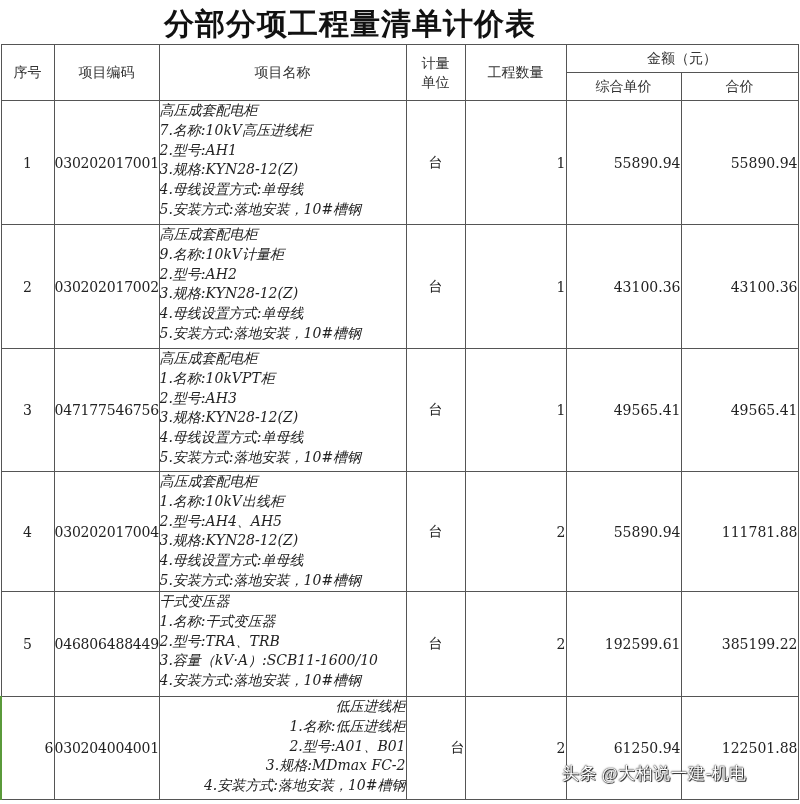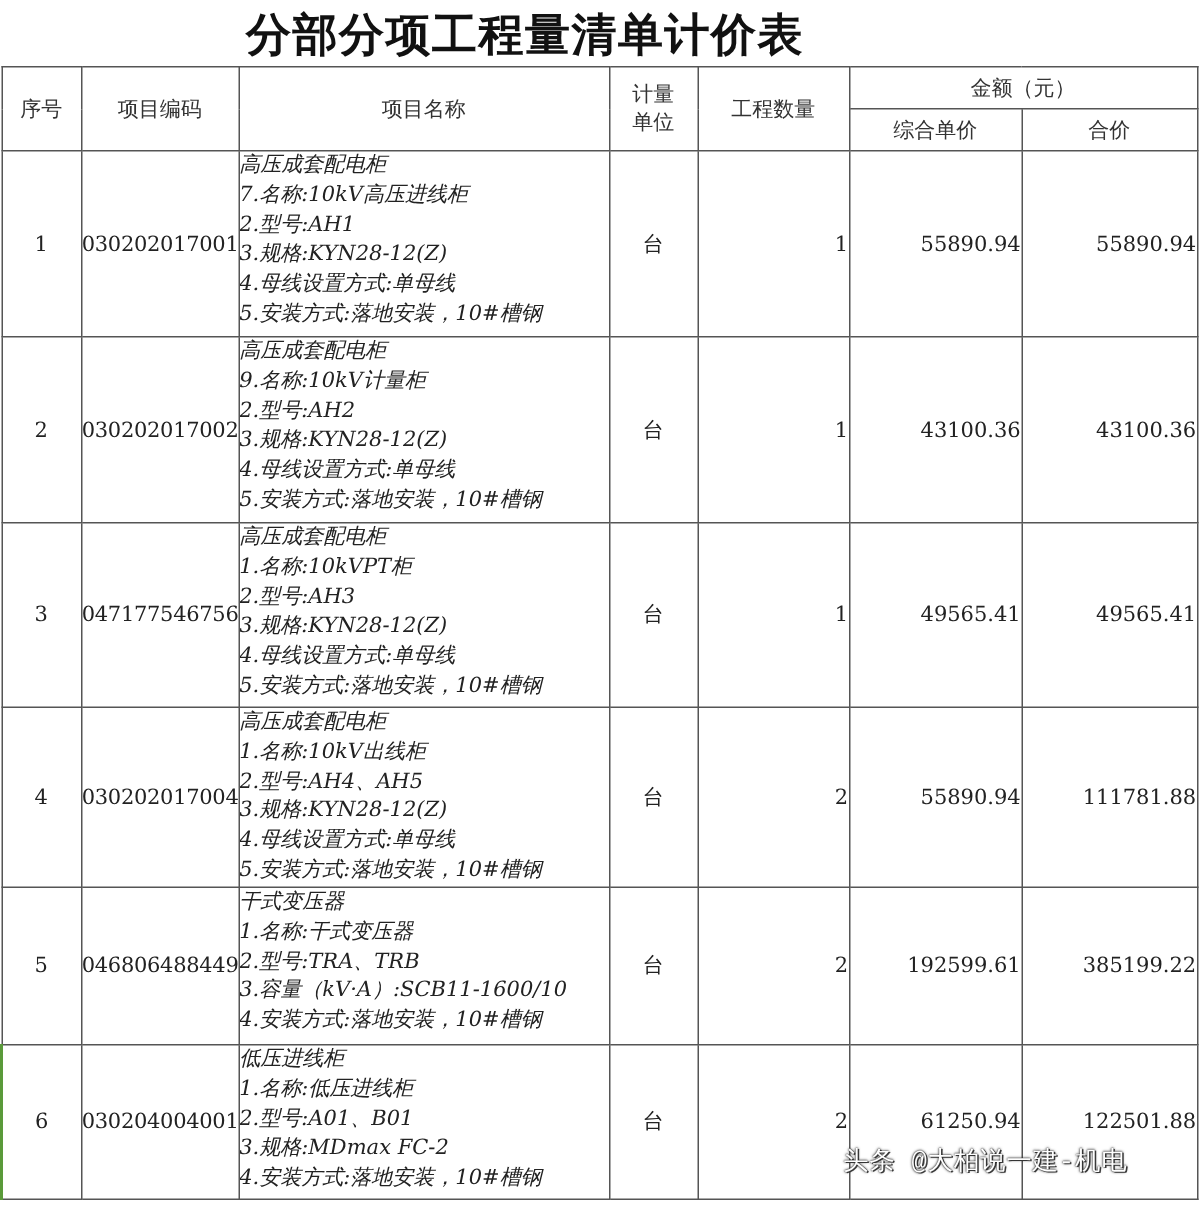--- a/index.html
+++ b/index.html
@@ -18,23 +18,23 @@
   th.h-lines { line-height:19px; }
   td.c { text-align:center; vertical-align:middle; }
   td.code { text-align:left; vertical-align:middle; padding-left:2px; font-size:14px; letter-spacing:-0.2px; }
   td.desc { vertical-align:top; padding-left:3px; line-height:19.8px; font-size:14px; white-space:nowrap; overflow:hidden;font-style:italic; }
   td.num { text-align:right; vertical-align:middle; padding-right:3px; font-size:14px; }
   .r1 td { height:123px; }
   .r2 td { height:123px; }
   .r3 td { height:122px; }
   .r4 td { height:119px; }
   .r5 td { height:104px; }
-  .r6 td { height:102px; }
+  .r6 td { height:102px;text-align:right; }
   .green-left { border-left:2px solid #5a9a3a !important; }
-  .watermark { position:absolute; left:562px; top:762px; font-family:Liberation Mono, monospace;
+  .watermark { position:absolute; left:562px; top:762px; font-family:Liberation Serif, serif;
                font-size:17px; color:#fff; text-shadow:0 0 2px #333, 0 0 1px #000, 1px 1px 0 #444;
                letter-spacing:0.5px; }
 </style>
 </head>
 <body>
 
 <div class="title">分部分项工程量清单计价表</div>
 
 <table class="bill">
   <colgroup>

